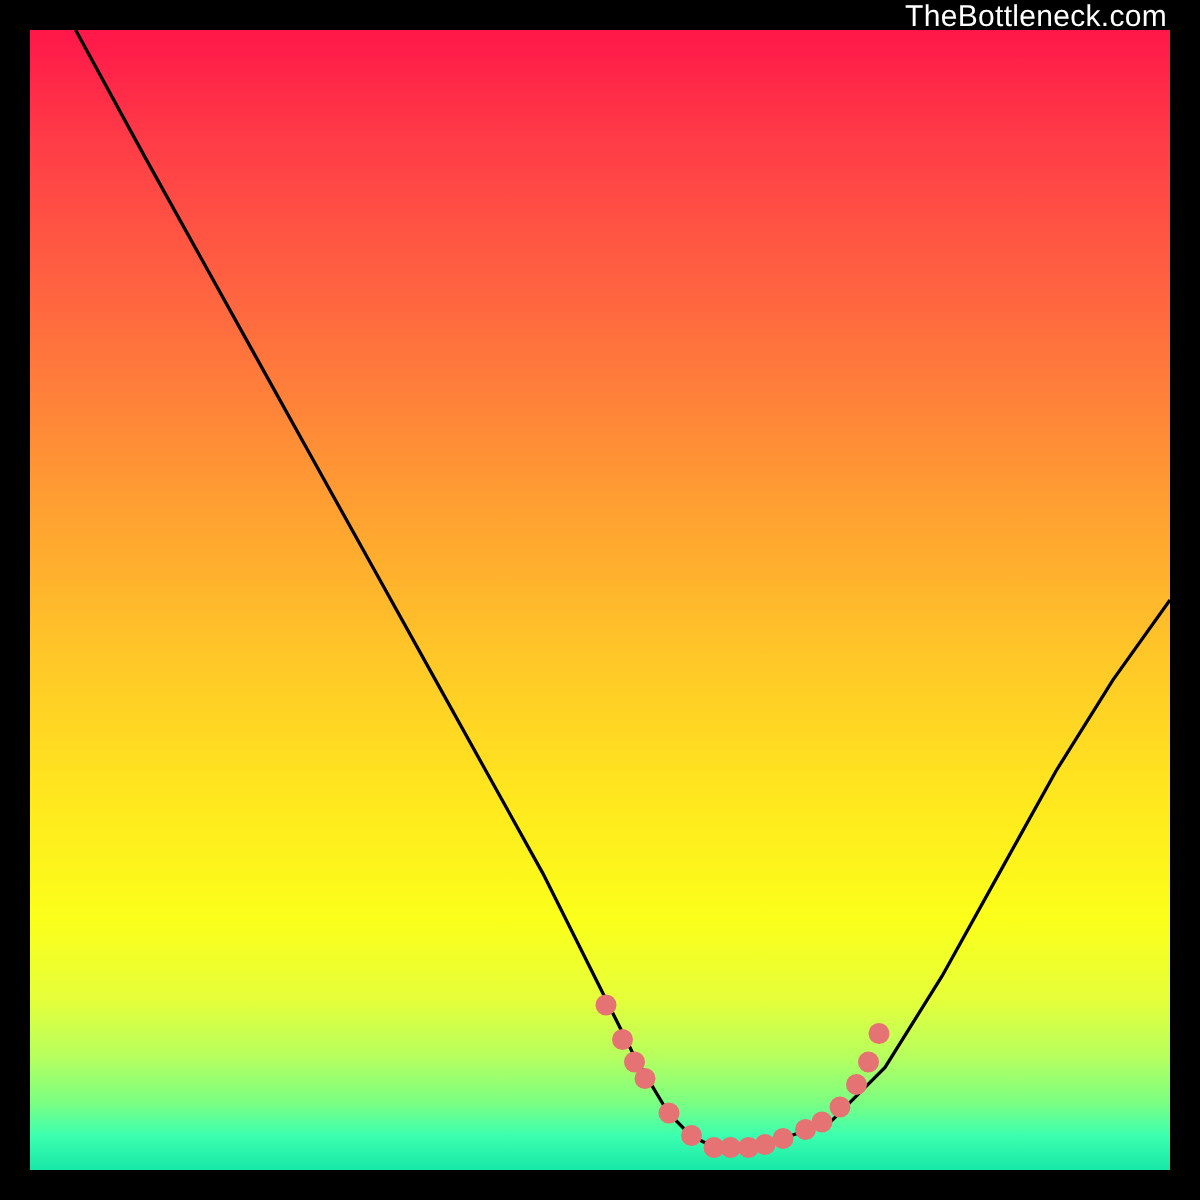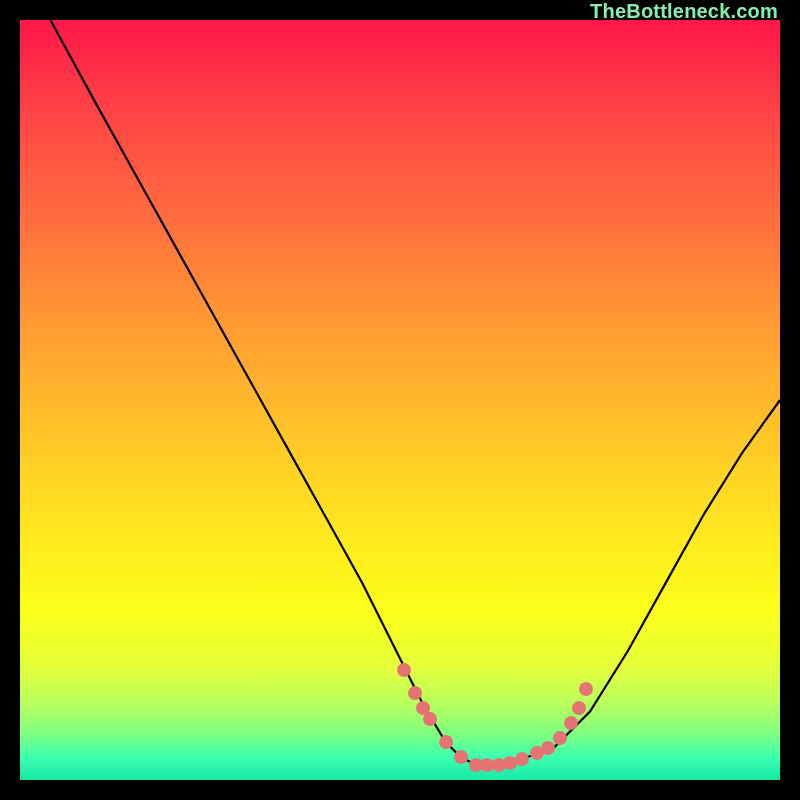--- a/index.html
+++ b/index.html
@@ -12,21 +12,21 @@
       #ff6a3f 25%,
       #ff9a33 40%,
       #ffc728 55%,
       #ffe91e 68%,
       #fbff1a 78%,
       #e5ff3a 85%,
       #b7ff5e 90%,
       #7dff82 94%,
       #3cffb0 97%,
       #17e7a6 100%)}
-  .watermark{position:absolute;right:22px;top:0;color:#86efac;font-size:20px;font-weight:700;letter-spacing:.2px}
+  .watermark{position:absolute;right:22px;top:0;color:#ffffff;font-size:20px;font-weight:400;letter-spacing:.2px}
   svg.curve{position:absolute;left:0;top:0}
   .dot{position:absolute;width:14px;height:14px;border-radius:50%;background:#e57373;transform:translate(-50%,-50%)}
 </style>
 </head>
 <body>
 
 <div class="frame">
   <div class="watermark">TheBottleneck.com</div>
   <div class="plot">
     <div class="gradient"></div>

